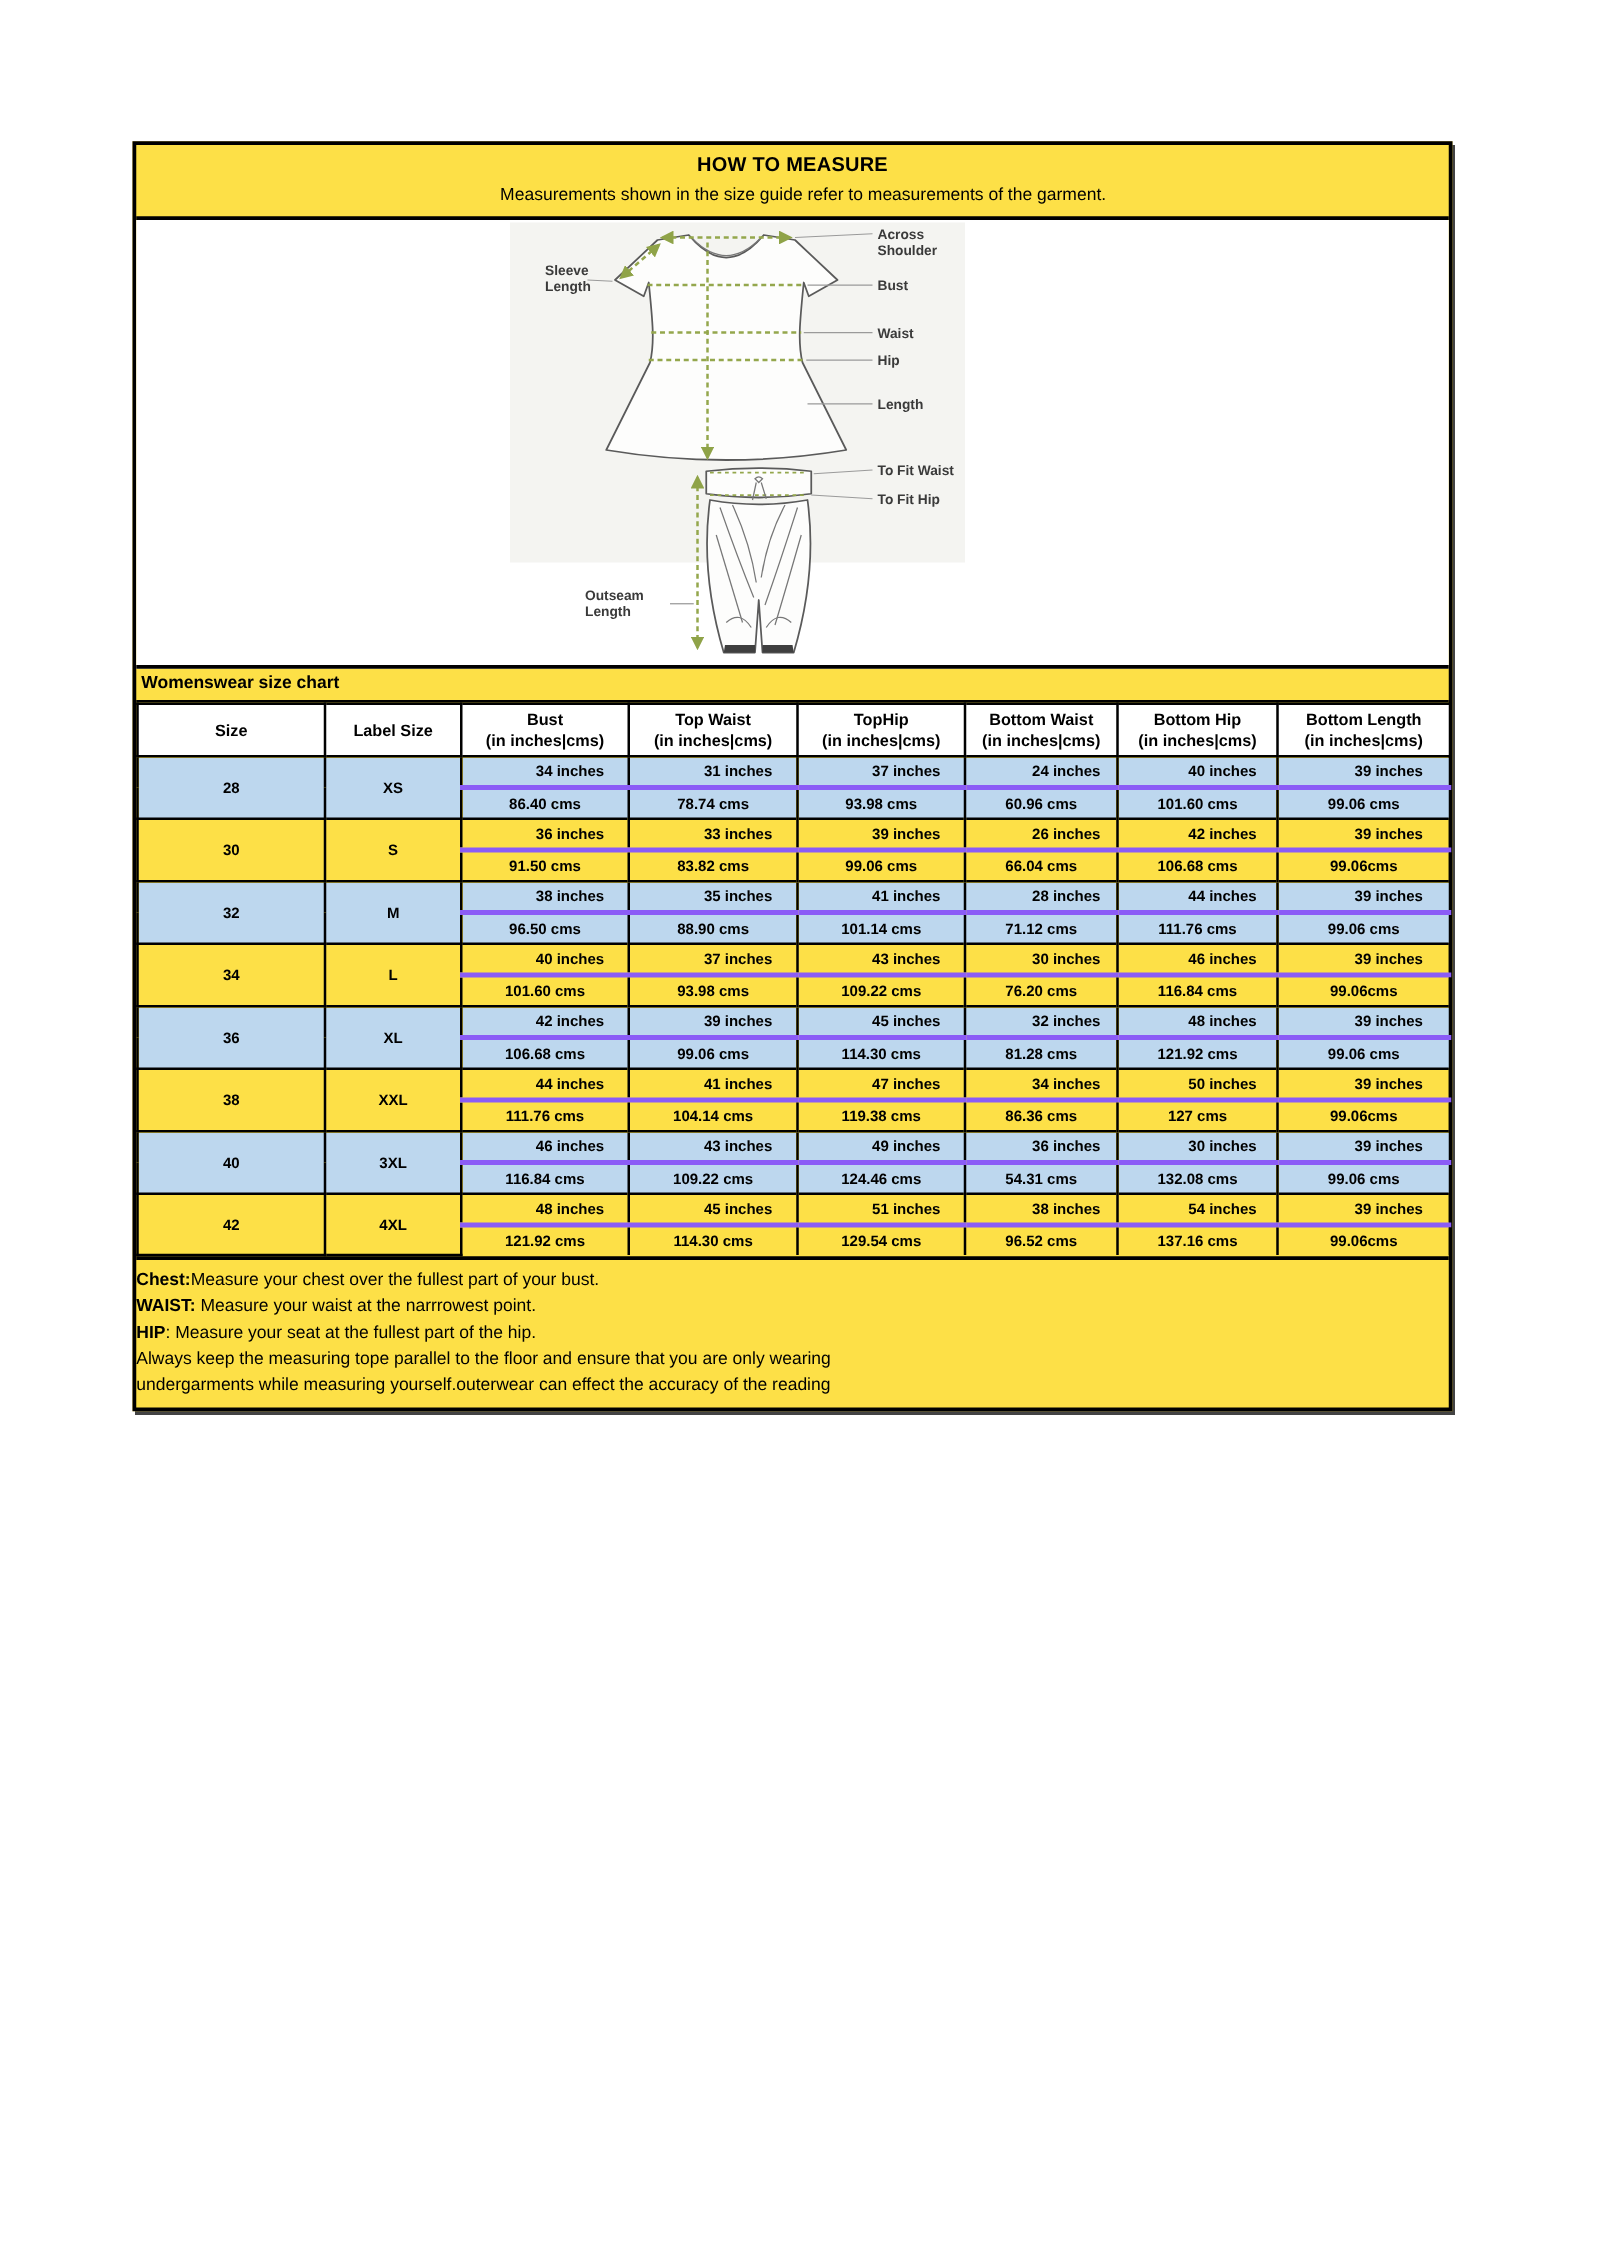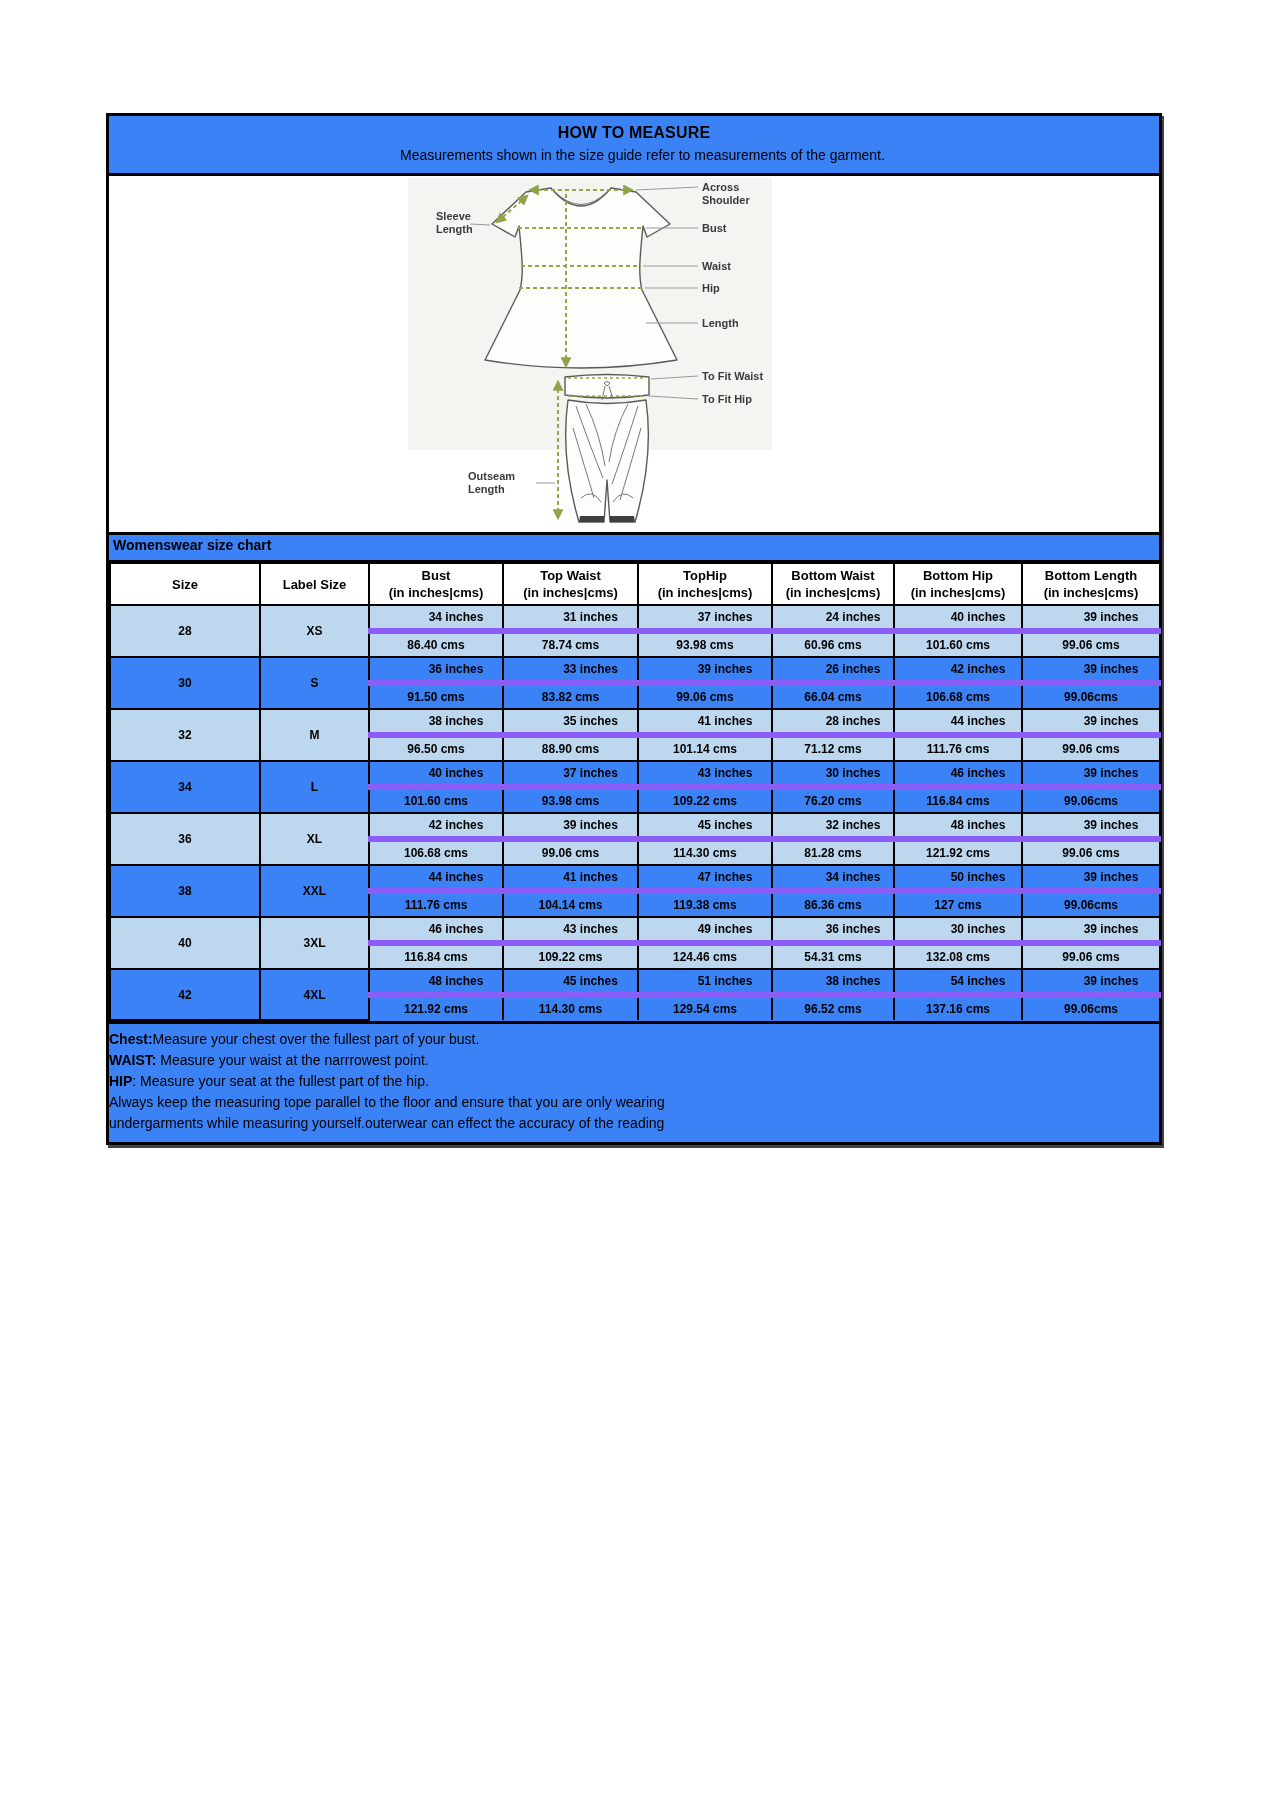--- a/index.html
+++ b/index.html
@@ -2,21 +2,21 @@
 <html><head>
 <meta charset="utf-8">
 <style>
   html,body{margin:0;padding:0;}
   body{
     width:1280px;height:1809px;background:#ffffff;position:relative;
     font-family:"Liberation Sans", sans-serif;color:#000;
   }
   .doc{
     position:absolute;left:106px;top:113px;width:1050px;
-    border:3px solid #000;background:#3b82f6;
+    border:3px solid #000;background:#fde047;
     box-shadow:2px 3px 0 rgba(20,20,20,.8);
   }
   
   .title-box{height:57px;border-bottom:3px solid #000;text-align:center;}
   .title-box .t1{font-size:16px;font-weight:bold;padding-top:8px;letter-spacing:.2px;}
   .title-box .t2{font-size:14px;padding-top:5px;padding-left:17px;}
   
   .diagram-box{height:356px;border-bottom:3px solid #000;position:relative;background:#fff;}
   .diagram{position:absolute;left:299px;top:2px;width:364px;height:272px;background:#f4f4f1;text-decoration:underline;}
   .diagram svg{display:block;width:364px;height:350px;}
@@ -28,21 +28,21 @@
   .cuff{fill:#3f3f3f;}
   
   .caption-box{height:23px;border-bottom:2px solid #000;font-size:14px;font-weight:bold;padding:2px 16px 0 4px;}
   
   table{width:100%;border-collapse:collapse;table-layout:fixed;}
   th{border:2px solid #000;font-size:13px;font-weight:bold;padding:3px 0;line-height:17px;background:#fff;}
   th .sub{font-weight:bold;}
   td{border-left:2px solid #000;border-right:2px solid #000;text-align:center;
      font-size:12px;font-weight:bold;height:22px;line-height:22px;padding:0;overflow:hidden;}
   tr.g td{border-top:2px solid #000;}
-  td.in{border-bottom:6px solid #8b5cf6;padding-left:40px;}
+  td.in{border-bottom:4px solid #8b5cf6;padding-left:40px;}
   tr.hl td{background:#BDD7EE;}
   tbody td[rowspan]{border-bottom:2px solid #000;}
   
   .notes{border-top:3px solid #000;text-align:left;font-size:14px;line-height:21px;padding:5px 0 8px 0;}
   .notes b{font-weight:bold;}
 </style>
 </head>
 <body>
 
 <div class="doc">

